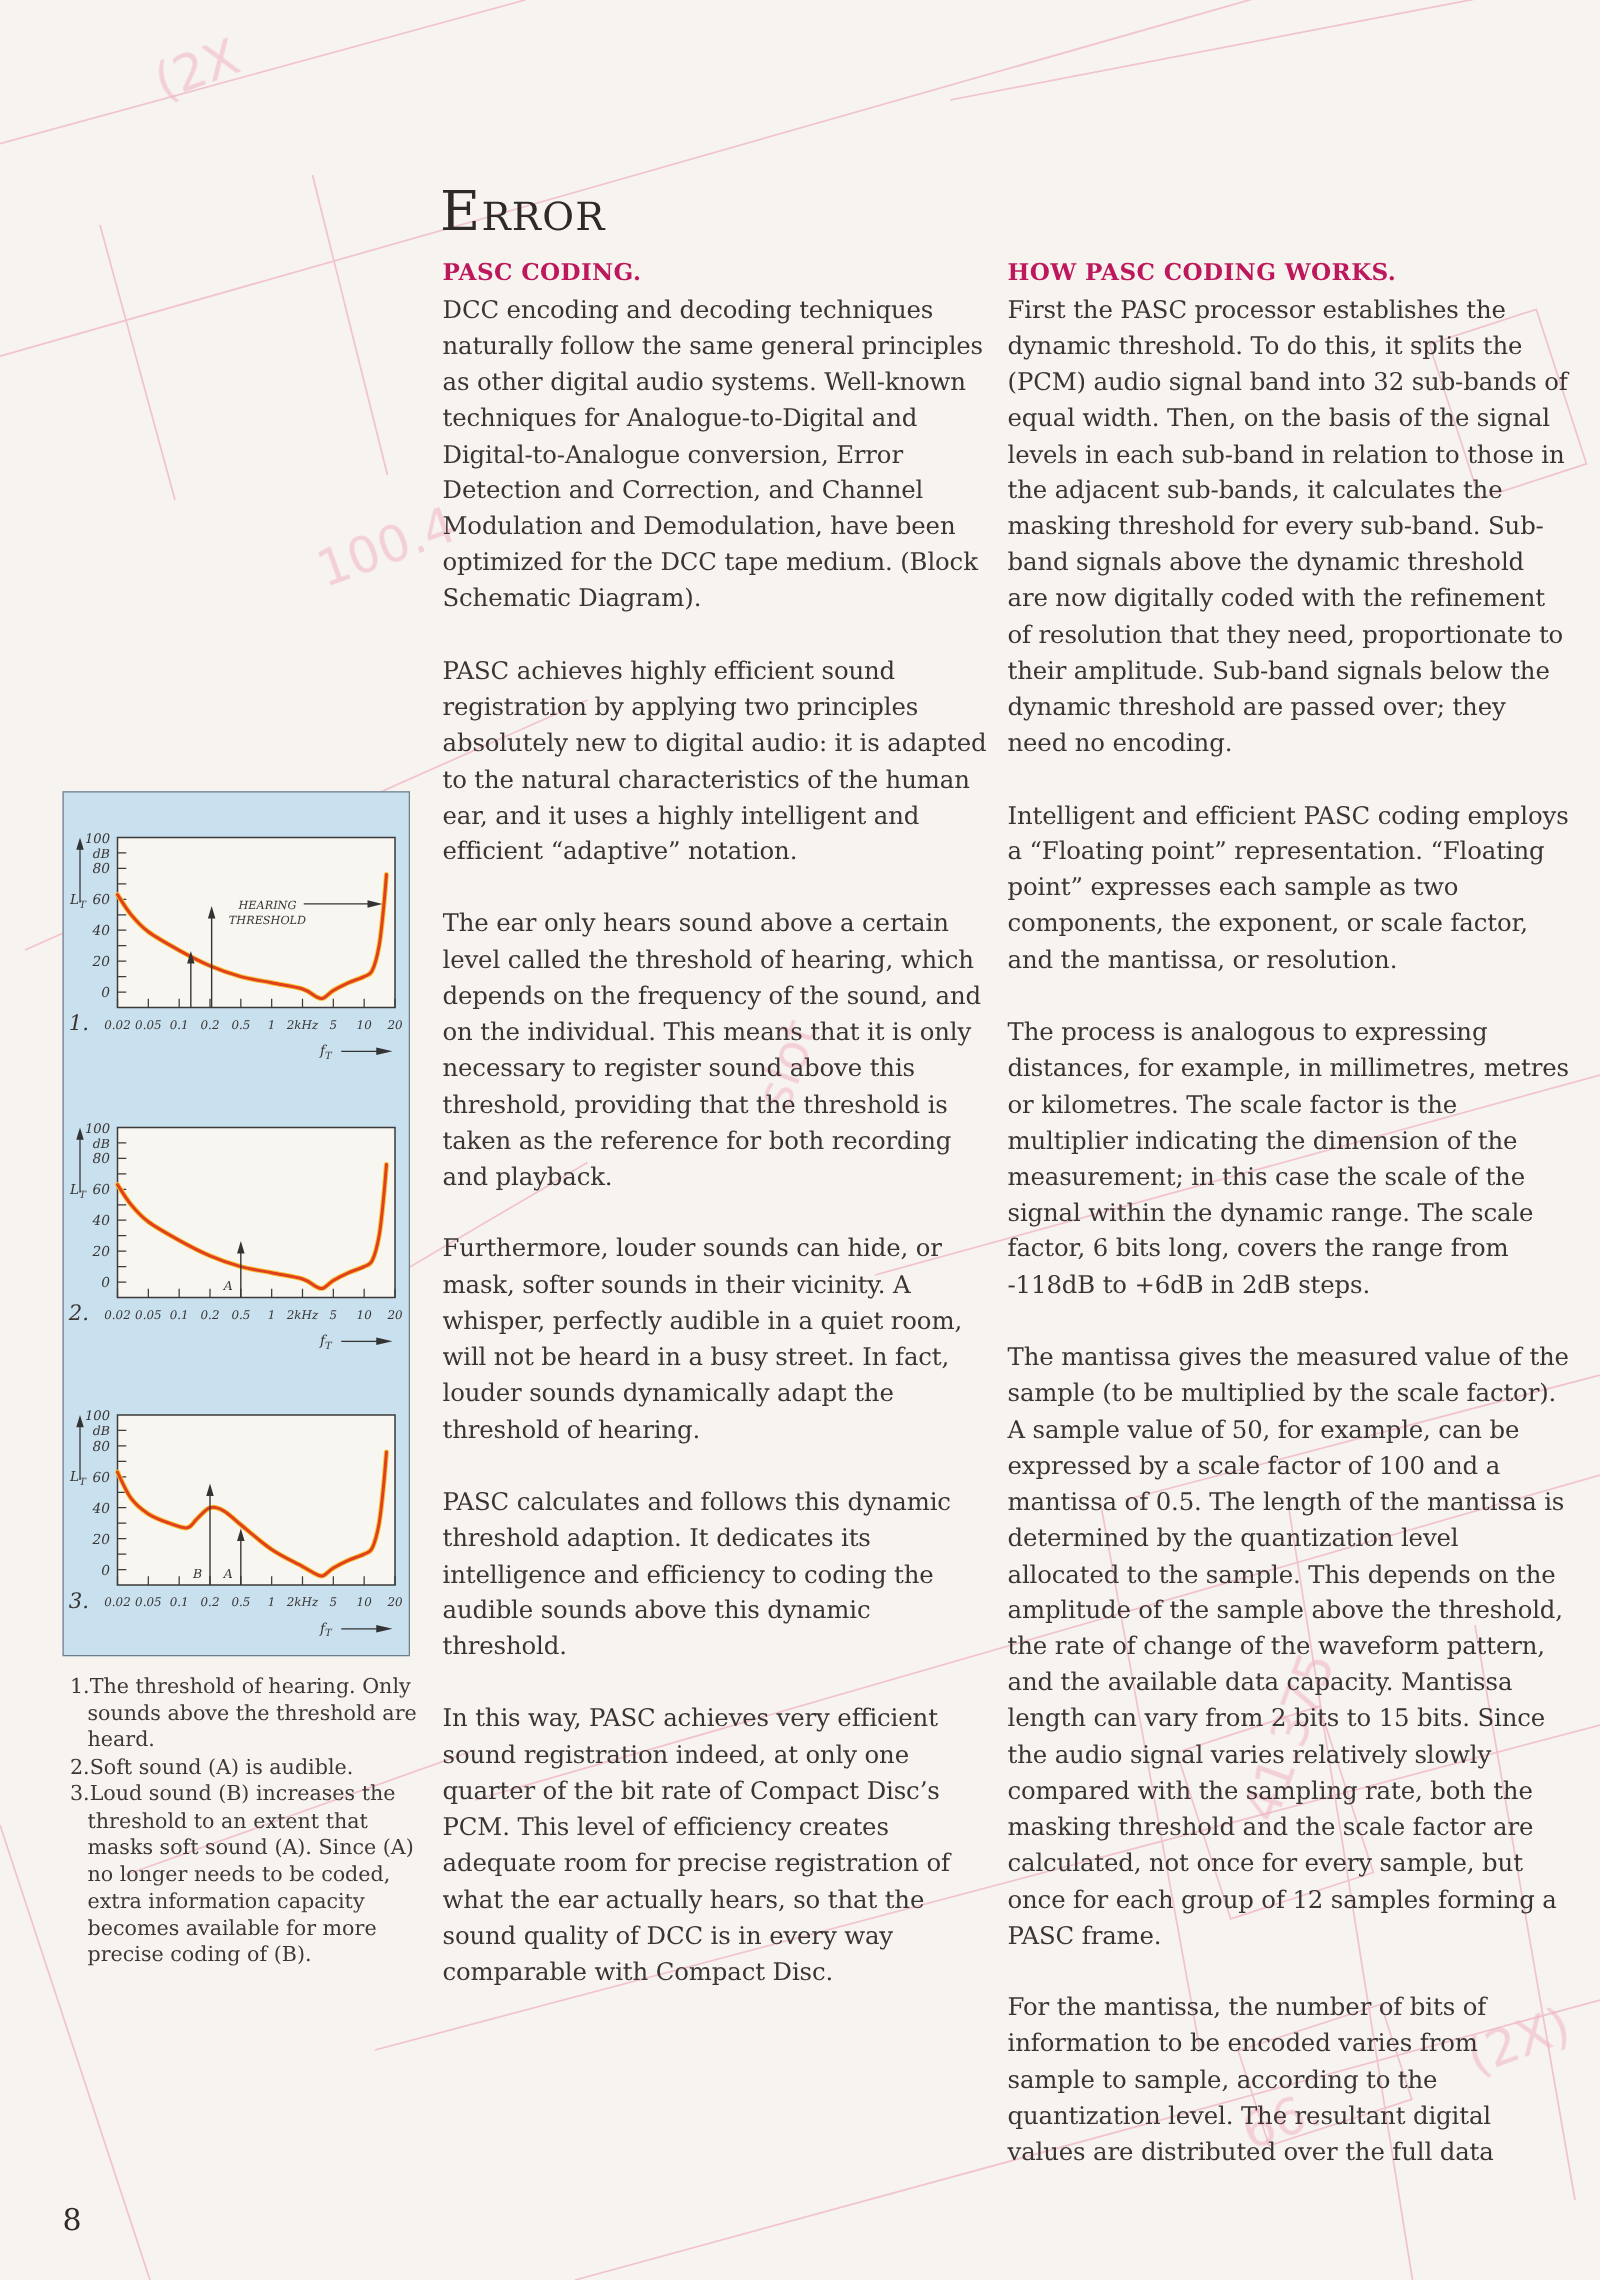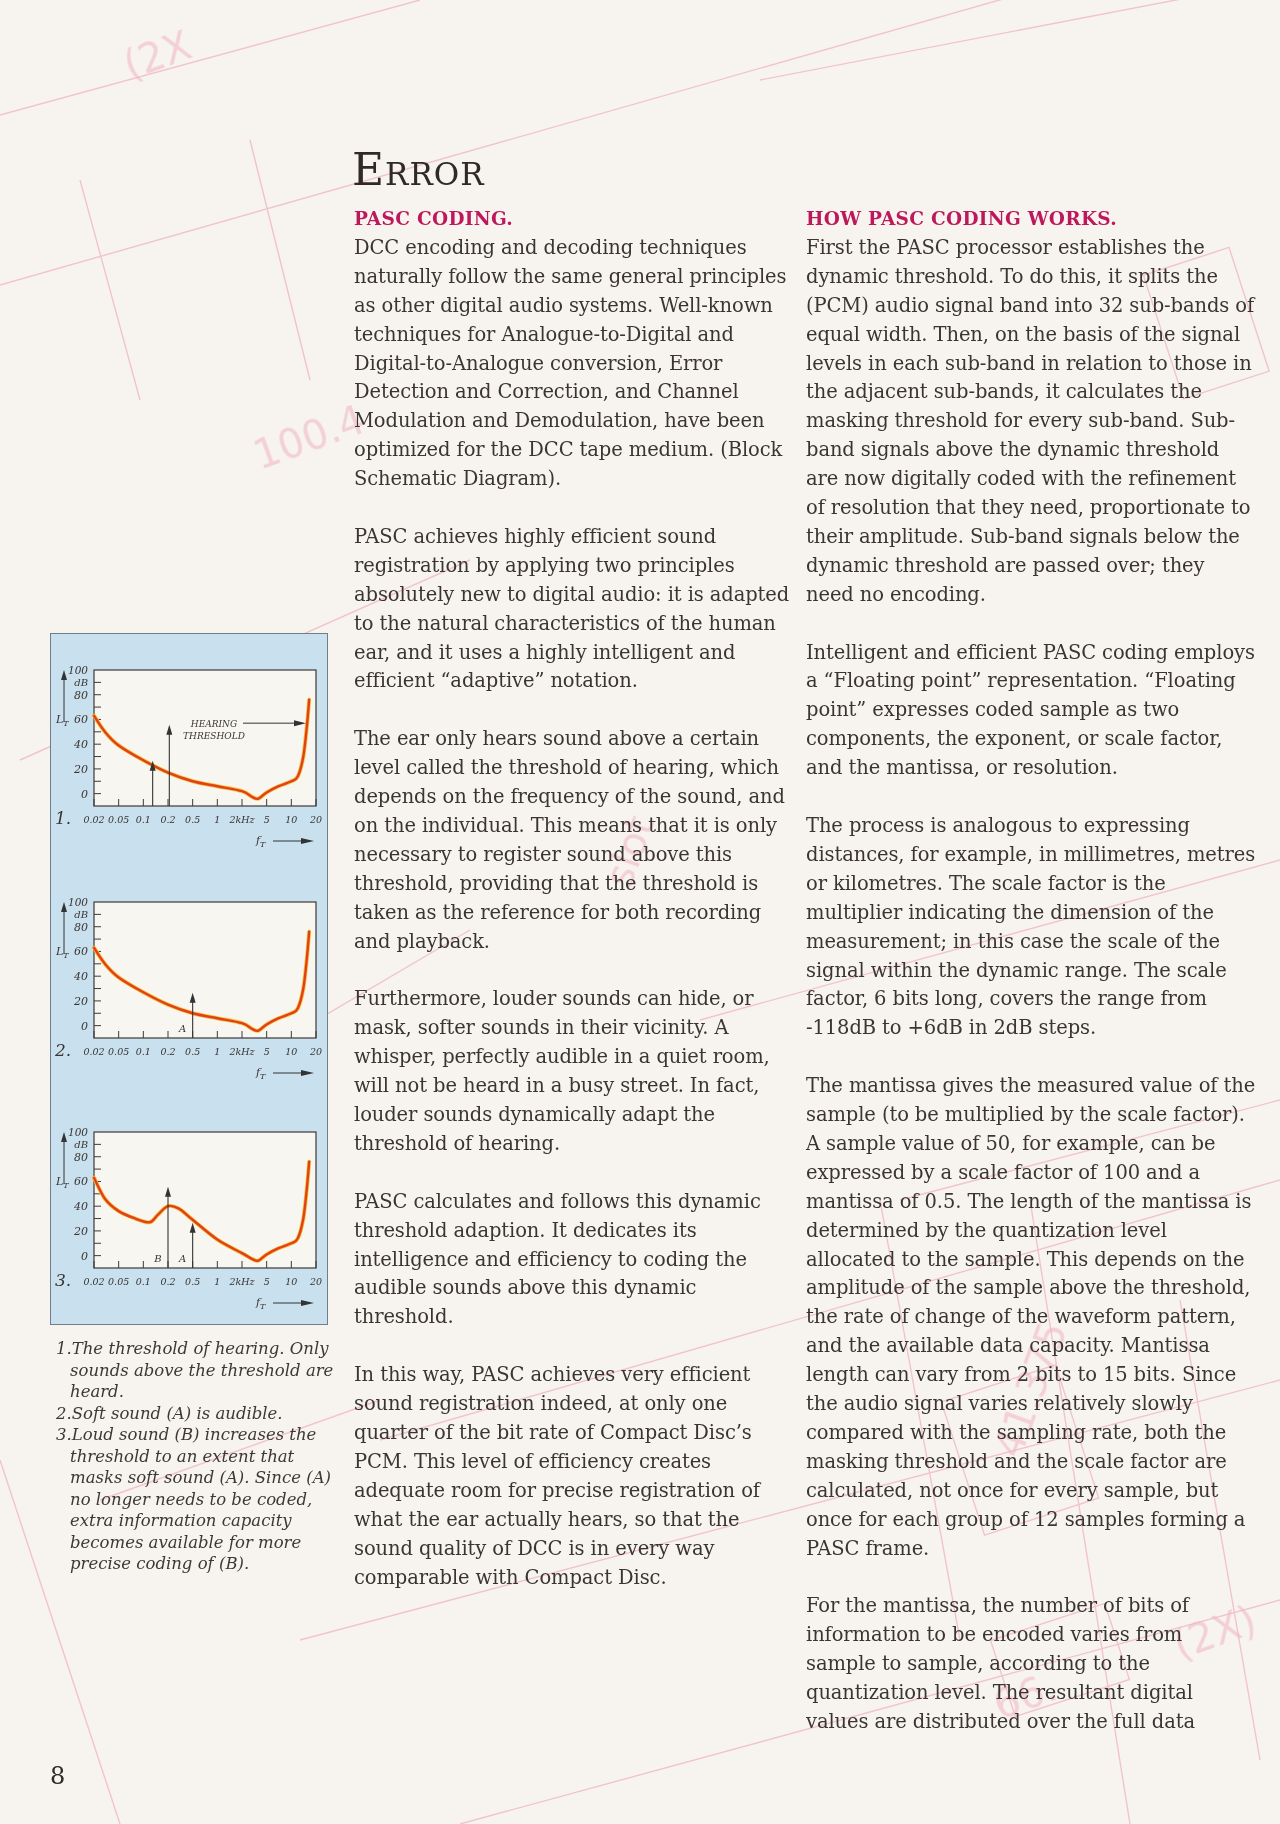--- a/index.html
+++ b/index.html
@@ -20,21 +20,21 @@
     font-size:44px; font-weight:normal; letter-spacing:1px; color:#2f2a28;
     font-variant:small-caps; line-height:1;
   }
   #panel {
     position:absolute; left:50px; top:633px; width:278px; height:692px; z-index:2;
     background:#c9e0ee; border:1.5px solid #6f7f8a; box-sizing:border-box;
   }
   #panel svg { position:absolute; left:0; top:0; }
   #caption {
     position:absolute; left:56px; top:1338px; width:290px; z-index:2;
-    font-style:italic; font-size:16.5px; line-height:21.5px; color:#3d3836;
+    font-size:16.5px; line-height:21.5px; color:#3d3836;
   }
   #caption .item { padding-left:14px; text-indent:-14px; }
   #page-num { position:absolute; left:50px; top:1762px; font-size:24px; z-index:2; color:#2f2a28; }
   .tick-label { font-family:"DejaVu Serif","Liberation Serif",serif; font-style:italic; fill:#3a3533; }
 </style>
 </head>
 <body>
 
 <svg id="bg" viewBox="0 0 1280 1824">
   <g stroke="#f0b3c2" stroke-width="1.4" fill="none" opacity="0.75">
@@ -77,21 +77,21 @@
   <p>PASC achieves highly efficient sound registration by applying two principles absolutely new to digital audio: it is adapted to the natural characteristics of the human ear, and it uses a highly intelligent and efficient “adaptive” notation.</p>
   <p>The ear only hears sound above a certain level called the threshold of hearing, which depends on the frequency of the sound, and on the individual. This means that it is only necessary to register sound above this threshold, providing that the threshold is taken as the reference for both recording and playback.</p>
   <p>Furthermore, louder sounds can hide, or mask, softer sounds in their vicinity. A whisper, perfectly audible in a quiet room, will not be heard in a busy street. In fact, louder sounds dynamically adapt the threshold of hearing.</p>
   <p>PASC calculates and follows this dynamic threshold adaption. It dedicates its intelligence and efficiency to coding the audible sounds above this dynamic threshold.</p>
   <p>In this way, PASC achieves very efficient sound registration indeed, at only one quarter of the bit rate of Compact Disc’s PCM. This level of efficiency creates adequate room for precise registration of what the ear actually hears, so that the sound quality of DCC is in every way comparable with Compact Disc.</p>
 </div>
 
 <div id="right" class="col">
   <div class="subhead">HOW PASC CODING WORKS.</div>
   <p>First the PASC processor establishes the dynamic threshold. To do this, it splits the (PCM) audio signal band into 32 sub-bands of equal width. Then, on the basis of the signal levels in each sub-band in relation to those in the adjacent sub-bands, it calculates the masking threshold for every sub-band. Sub-band signals above the dynamic threshold are now digitally coded with the refinement of resolution that they need, proportionate to their amplitude. Sub-band signals below the dynamic threshold are passed over; they need no encoding.</p>
-  <p>Intelligent and efficient PASC coding employs a “Floating point” representation. “Floating point” expresses coded sample as two components, the exponent, or scale factor, and the mantissa, or resolution.</p>
+  <p>Intelligent and efficient PASC coding employs a “Floating point” representation. “Floating point” expresses each sample as two components, the exponent, or scale factor, and the mantissa, or resolution.</p>
   <p>The process is analogous to expressing distances, for example, in millimetres, metres or kilometres. The scale factor is the multiplier indicating the dimension of the measurement; in this case the scale of the signal within the dynamic range. The scale factor, 6 bits long, covers the range from -118dB to +6dB in 2dB steps.</p>
   <p>The mantissa gives the measured value of the sample (to be multiplied by the scale factor). A sample value of 50, for example, can be expressed by a scale factor of 100 and a mantissa of 0.5. The length of the mantissa is determined by the quantization level allocated to the sample. This depends on the amplitude of the sample above the threshold, the rate of change of the waveform pattern, and the available data capacity. Mantissa length can vary from 2 bits to 15 bits. Since the audio signal varies relatively slowly compared with the sampling rate, both the masking threshold and the scale factor are calculated, not once for every sample, but once for each group of 12 samples forming a PASC frame.</p>
   <p>For the mantissa, the number of bits of information to be encoded varies from sample to sample, according to the quantization level. The resultant digital values are distributed over the full data</p>
 </div>
 
 <div id="panel">
   <svg id="charts-svg" width="278" height="692">
       <g>
         <rect x="43" y="36" width="222" height="136" fill="#f8f6f1" stroke="#3d3a3a" stroke-width="1.2"></rect>
         <line x1="43" y1="159.63636363636363" x2="50" y2="159.63636363636363" stroke="#3d3a3a" stroke-width="1"></line>

